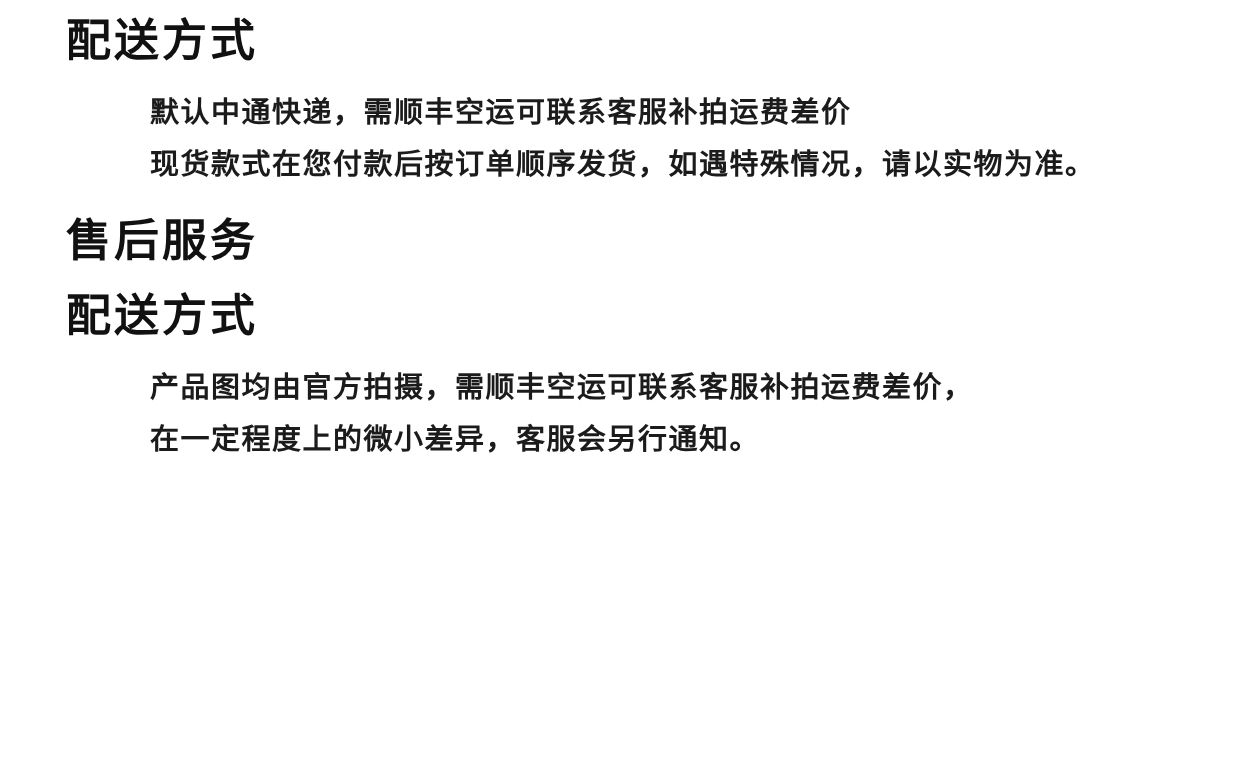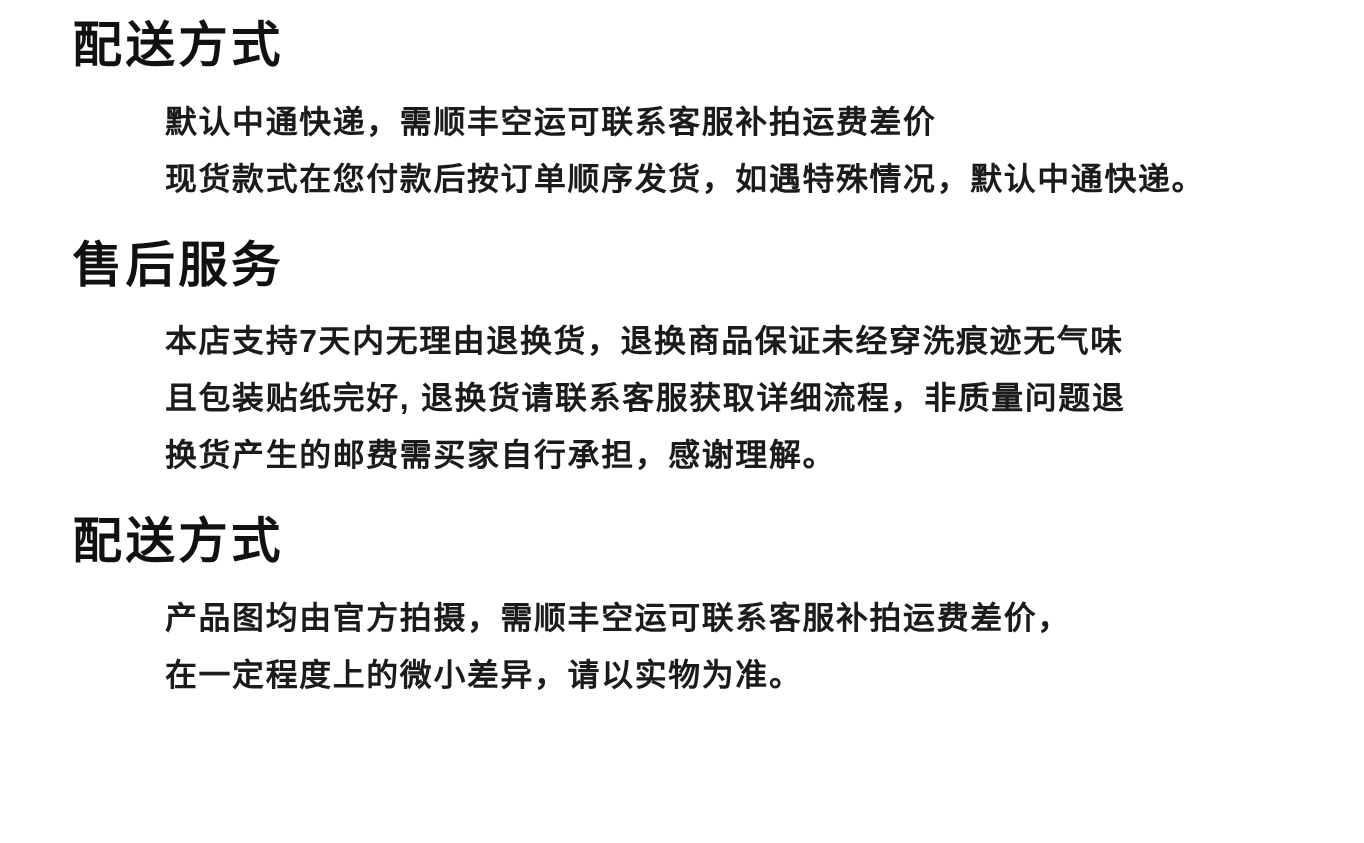--- a/index.html
+++ b/index.html
@@ -47,34 +47,29 @@
 </style>
 </head>
 <body>
 
 <div class="page">
 
   <section class="info-section">
     <h2 class="section-heading">配送方式</h2>
     <div class="section-body">
       <p class="text-line">默认中通快递，需顺丰空运可联系客服补拍运费差价</p>
-      <p class="text-line">现货款式在您付款后按订单顺序发货，如遇特殊情况，默认中通快递。</p>
+      <p class="text-line">现货款式在您付款后按订单顺序发货，如遇特殊情况，请以实物为准。</p>
     </div>
   </section>
 
   <section class="info-section">
     <h2 class="section-heading">售后服务</h2>
-    <div class="section-body">
-      <p class="text-line">本店支持7天内无理由退换货，退换商品保证未经穿洗痕迹无气味</p>
-      <p class="text-line">且包装贴纸完好, 退换货请联系客服获取详细流程，非质量问题退</p>
-      <p class="text-line">换货产生的邮费需买家自行承担，感谢理解。</p>
-    </div>
   </section>
 
   <section class="info-section">
     <h2 class="section-heading">配送方式</h2>
     <div class="section-body">
       <p class="text-line">产品图均由官方拍摄，需顺丰空运可联系客服补拍运费差价，</p>
-      <p class="text-line">在一定程度上的微小差异，请以实物为准。</p>
+      <p class="text-line">在一定程度上的微小差异，客服会另行通知。</p>
     </div>
   </section>
 
 </div>
 
 </body></html>

